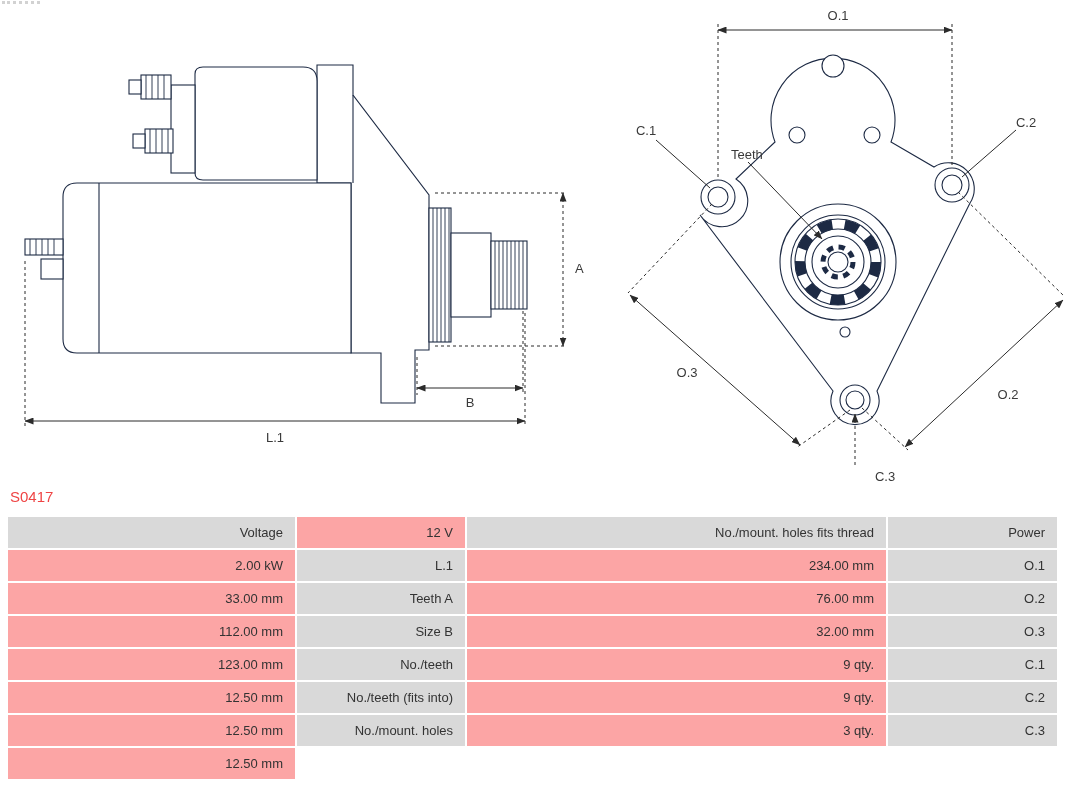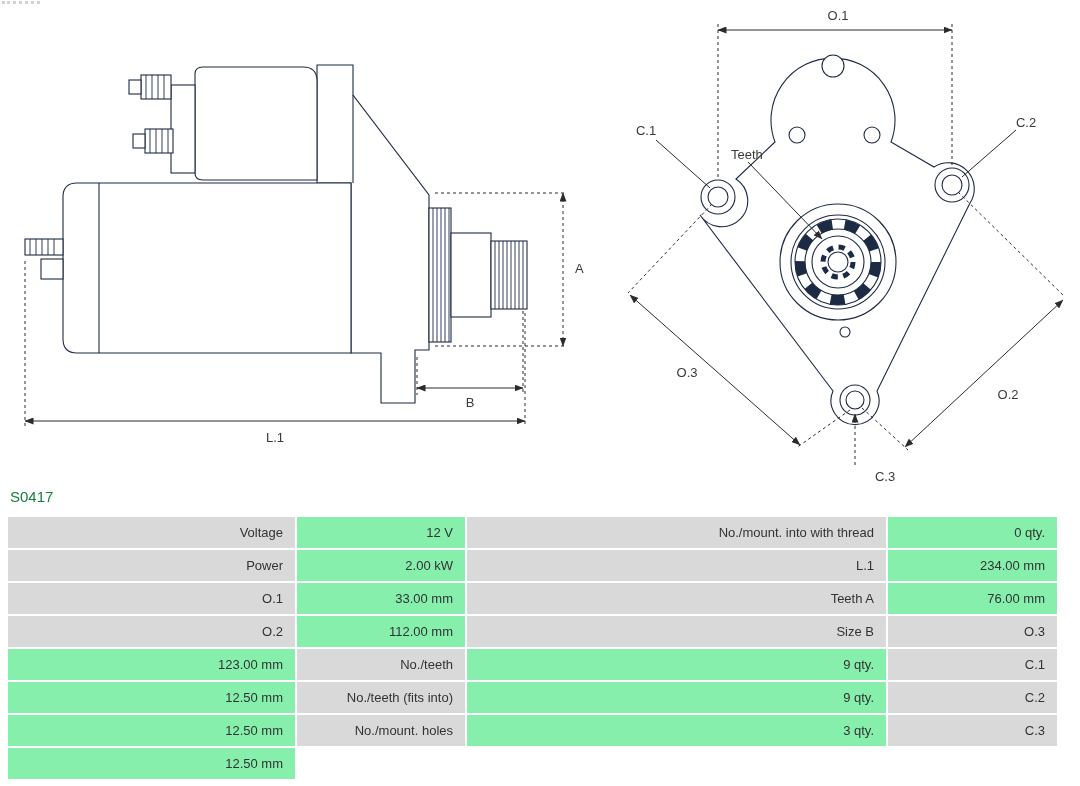--- a/index.html
+++ b/index.html
@@ -4,37 +4,37 @@
 <style>
   html,body { margin:0; padding:0; background:#fff; }
   body { font-family:"Liberation Sans","DejaVu Sans",sans-serif; color:#333; }
   .stage { position:relative; width:1080px; height:786px; background:#fff; overflow:hidden; }
 
   .watermark { position:absolute; left:2px; top:1px; width:38px; border-top:3px dotted #d2d2d2; }
 
   .side-view { position:absolute; left:5px; top:5px; }
   .front-view { position:absolute; left:612px; top:2px; }
 
-  .product-code { position:absolute; left:10px; top:488px; font-size:15px; color:#15803d; }
+  .product-code { position:absolute; left:10px; top:488px; font-size:15px; color:#ef4444; }
 
   .spec-table {
     position:absolute; left:8px; top:517px;
     display:grid;
     grid-template-columns:287px 168px 419px 169px;
     gap:2px;
     background:#fff;
     font-size:13px;
   }
   .cell {
     height:31px; line-height:31px;
     text-align:right; padding-right:12px;
     box-sizing:border-box; overflow:hidden; white-space:nowrap;
   }
   .cell.lab { background:#d9d9d9; }
-  .cell.val { background:#86efac; }
+  .cell.val { background:#fca5a5; }
 
   svg text { fill:#3a3a3a; font-family:"Liberation Sans","DejaVu Sans",sans-serif; font-size:13px; }
   .pline { fill:#ffffff; stroke:#1d2a44; stroke-width:1.1; }
   .pline-nf { fill:none; stroke:#1d2a44; stroke-width:1.1; }
   .hatch { fill:none; stroke:#1d2a44; stroke-width:0.9; }
   .dim { fill:none; stroke:#2b2b2b; stroke-width:1; }
   .dash { fill:none; stroke:#2b2b2b; stroke-width:1; stroke-dasharray:3 3; }
 </style>
 </head>
 <body>
@@ -142,37 +142,37 @@
     <line class="dash" x1="243" y1="412" x2="243" y2="464" marker-start="url(#ah2)"></line>
     <text x="273" y="479" text-anchor="middle">C.3</text>
   </svg>
 
   <div class="product-code">S0417</div>
 
   <div class="spec-table">
 
     <div class="cell lab">Voltage</div>
     <div class="cell val">12 V</div>
-    <div class="cell lab">No./mount. into with thread</div>
-    <div class="cell val">0 qty.</div>
+    <div class="cell lab">No./mount. holes fits thread</div>
 
     <div class="cell lab">Power</div>
     <div class="cell val">2.00 kW</div>
     <div class="cell lab">L.1</div>
     <div class="cell val">234.00 mm</div>
 
     <div class="cell lab">O.1</div>
     <div class="cell val">33.00 mm</div>
 
     <div class="cell lab">Teeth A</div>
     <div class="cell val">76.00 mm</div>
     <div class="cell lab">O.2</div>
     <div class="cell val">112.00 mm</div>
 
     <div class="cell lab">Size B</div>
+    <div class="cell val">32.00 mm</div>
     <div class="cell lab">O.3</div>
     <div class="cell val">123.00 mm</div>
 
     <div class="cell lab">No./teeth</div>
     <div class="cell val">9 qty.</div>
     <div class="cell lab">C.1</div>
     <div class="cell val">12.50 mm</div>
 
     <div class="cell lab">No./teeth (fits into)</div>
     <div class="cell val">9 qty.</div>

